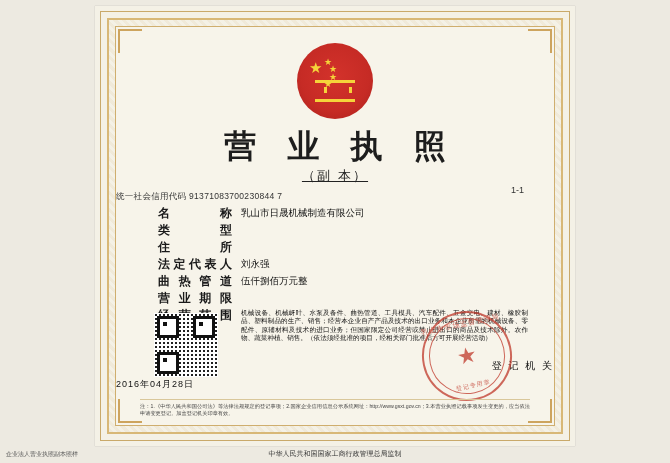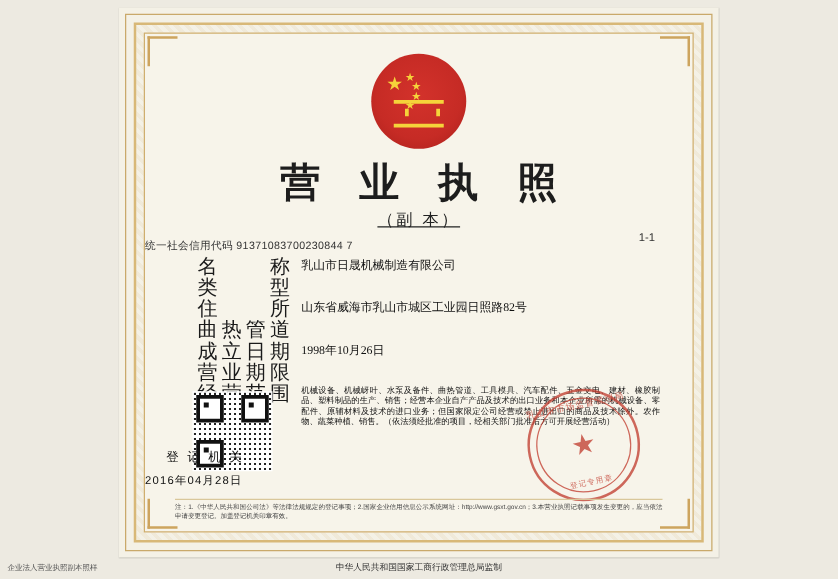--- a/index.html
+++ b/index.html
@@ -88,21 +88,21 @@
     position:absolute;left:0;right:10px;top:164px;text-align:left;
     font-size:8.5px;color:#333;letter-spacing:.3px;
   }
 
   .fields{
     position:absolute;left:42px;top:180px;right:26px;
   }
   .row{display:flex;align-items:flex-start;margin-bottom:4px;}
   .label{
     width:74px;flex:none;text-align:justify;text-align-last:justify;
-    font-size:16px;color:#1a1a1a;line-height:13px;
+    font-size:12px;color:#1a1a1a;line-height:13px;font-weight:bold;
   }
   .value{
     flex:1;font-size:9.5px;color:#111;line-height:13px;padding-left:9px;font-family:Liberation Serif, serif;
   }
   .value.small{font-size:6.6px;line-height:8.4px;text-align:justify;}
 
   .qr{
     position:absolute;left:38px;bottom:48px;width:62px;height:62px;
     background:
       repeating-linear-gradient(0deg,#111 0 2px,#fff 2px 4px),
@@ -110,21 +110,21 @@
     background-blend-mode:screen;
     border:1px solid #fff;
   }
   .qr .p{position:absolute;width:16px;height:16px;border:3px solid #111;background:#fff;}
   .qr .p.a{left:2px;top:2px;}
   .qr .p.b{right:2px;top:2px;}
   .qr .p.c{left:2px;bottom:2px;}
   .qr .p i{position:absolute;left:3px;top:3px;width:4px;height:4px;background:#111;}
 
   .registrar{
-    position:absolute;left:17px;right:0;bottom:52px;text-align:left;
+    position:absolute;left:5px;right:0;bottom:52px;text-align:right;
     font-size:10px;color:#111;letter-spacing:2px;
   }
   .issuedate{
     position:absolute;left:0;right:0;bottom:34px;
     font-size:9px;color:#111;letter-spacing:1px;
   }
   .seal{
     position:absolute;right:42px;bottom:24px;width:86px;height:86px;
     border-radius:50%;border:2px solid #c0392b;
     opacity:.75;
@@ -191,28 +191,28 @@
         <div class="fields">
           <div class="row">
             <div class="label">名称</div>
             <div class="value">乳山市日晟机械制造有限公司</div>
           </div>
           <div class="row">
             <div class="label">类型</div>
           </div>
           <div class="row">
             <div class="label">住所</div>
-            <div class="value">山东省威海市乳山市城区工业园日照路82号</div>
+          </div>
+          <div class="row">
+            <div class="label">法定代表人</div>
+            <div class="value">刘永强</div>
           </div>
           <div class="row">
             <div class="label">曲热管道</div>
-          </div>
-          <div class="row">
-            <div class="label">成立日期</div>
-            <div class="value">1998年10月26日</div>
+            <div class="value">伍仟捌佰万元整</div>
           </div>
           <div class="row">
             <div class="label">营业期限</div>
           </div>
           <div class="row">
             <div class="label">经营范围</div>
             <div class="value small">机械设备、机械岈叶、水泵及备件、曲热管道、工具模具、汽车配件、五金交电、建材、橡胶制品、塑料制品的生产、销售；经营本企业自产产品及技术的出口业务和本企业所需的机械设备、零配件、原辅材料及技术的进口业务；但国家限定公司经营或禁止进出口的商品及技术除外。农作物、蔬菜种植、销售。（依法须经批准的项目，经相关部门批准后方可开展经营活动）</div>
           </div>
         </div>
 

